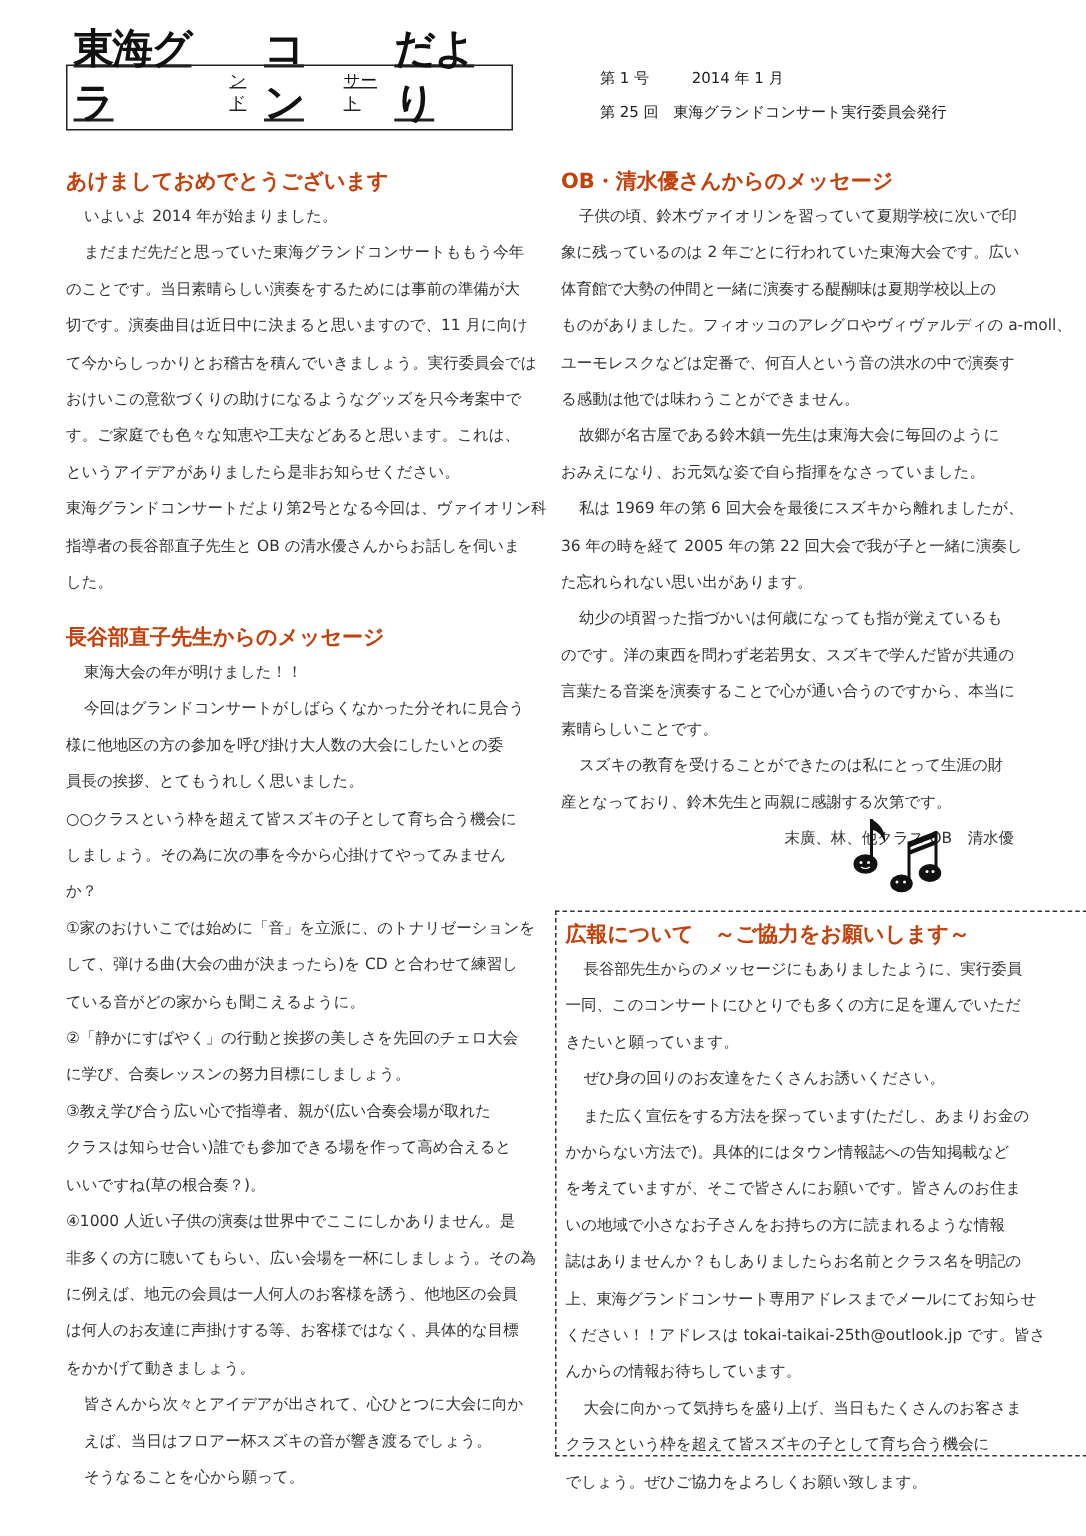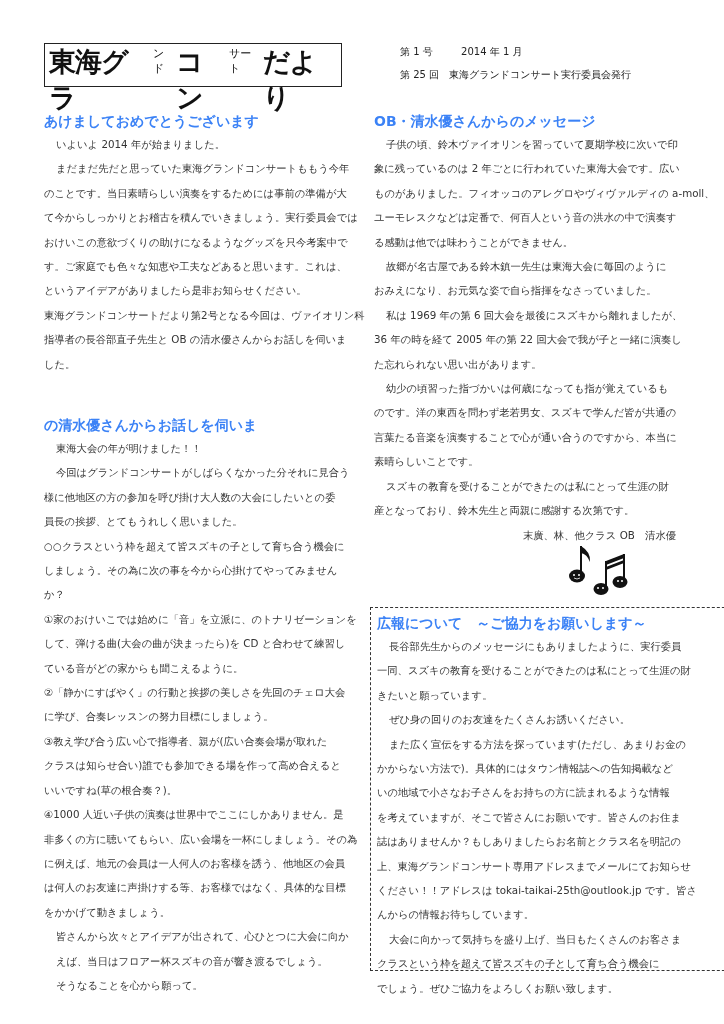--- a/index.html
+++ b/index.html
@@ -1,28 +1,28 @@
 <!DOCTYPE html>
 <html><head>
 <meta charset="utf-8">
 <style>
   html, body { margin:0; padding:0; background:#fff; }
   body { width:724px; height:1024px; position:relative; overflow:hidden;
          font-family:"DejaVu Sans", sans-serif; color:#222; }
   .title-box { position:absolute; left:44px; top:43px; width:298px; height:44px;
-               border:1.5px solid #222; box-sizing:border-box; display:flex; align-items:flex-start;
-               padding-left:4px; }
+               border:1.5px solid #222; box-sizing:border-box; display:flex; align-items:flex-end;
+               padding-left:4px;text-decoration:underline; }
   .title-box .big { font-size:27px; font-weight:bold; letter-spacing:-1px; color:#111; }
   .title-box .small { font-size:11px; color:#111; margin:0 1px; align-self:flex-end; margin-bottom:10px; }
   .meta { position:absolute; left:400px; font-size:10px; color:#222; }
   .meta1 { top:45px; } .meta2 { top:68px; }
   .col { position:absolute; font-size:10.3px; line-height:24.4px; color:#333; }
   .col p { margin:0; white-space:nowrap; }
   .ind { padding-left:12px; }
-  .heading { font-size:14px; font-weight:bold; color:#3b82f6; line-height:22px; margin:0; white-space:nowrap; }
+  .heading { font-size:14px; font-weight:bold; color:#c2410c; line-height:22px; margin:0; white-space:nowrap; }
   .sign { text-align:right; }
   .notes { position:absolute; left:565px; top:540px; width:70px; height:55px; }
   .pr-box { position:absolute; left:370px; top:607px; width:380px; height:364px;
             border:1.5px dashed #333; box-sizing:border-box; }
 </style>
 </head>
 <body>
 
 <div class="title-box">
   <span class="big">東海グラ</span>
@@ -38,32 +38,33 @@
   <span>2014 年 1 月</span>
 </div>
 <div class="meta meta2">第 25 回　東海グランドコンサート実行委員会発行</div>
 
 <div class="col" style="left:44px; top:110px; width:320px;">
   <p class="heading">あけましておめでとうございます</p>
   <div id="ny-lines">
       <p class="ind">いよいよ 2014 年が始まりました。</p>
       <p class="ind">まだまだ先だと思っていた東海グランドコンサートももう今年</p>
       <p>のことです。当日素晴らしい演奏をするためには事前の準備が大</p>
+      <p>切です。演奏曲目は近日中に決まると思いますので、11 月に向け</p>
       <p>て今からしっかりとお稽古を積んでいきましょう。実行委員会では</p>
       <p>おけいこの意欲づくりの助けになるようなグッズを只今考案中で</p>
       <p>す。ご家庭でも色々な知恵や工夫などあると思います。これは、</p>
       <p>というアイデアがありましたら是非お知らせください。</p>
       <p>東海グランドコンサートだより第2号となる今回は、ヴァイオリン科</p>
       <p>指導者の長谷部直子先生と OB の清水優さんからお話しを伺いま</p>
       <p>した。</p>
     </div>
 </div>
 
 <div class="col" style="left:44px; top:414px; width:320px;">
-  <p class="heading">の清水優さんからお話しを伺いま</p>
+  <p class="heading">長谷部直子先生からのメッセージ</p>
   <div id="hb-lines">
       <p class="ind">東海大会の年が明けました！！</p>
       <p class="ind">今回はグランドコンサートがしばらくなかった分それに見合う</p>
       <p>様に他地区の方の参加を呼び掛け大人数の大会にしたいとの委</p>
       <p>員長の挨拶、とてもうれしく思いました。</p>
       <p>○○クラスという枠を超えて皆スズキの子として育ち合う機会に</p>
       <p>しましょう。その為に次の事を今から心掛けてやってみません</p>
       <p>か？</p>
       <p>①家のおけいこでは始めに「音」を立派に、のトナリゼーションを</p>
       <p>して、弾ける曲(大会の曲が決まったら)を CD と合わせて練習し</p>
@@ -82,20 +83,21 @@
       <p class="ind">えば、当日はフロアー杯スズキの音が響き渡るでしょう。</p>
       <p class="ind">そうなることを心から願って。</p>
     </div>
 </div>
 
 <div class="col" style="left:374px; top:110px; width:330px;">
   <p class="heading">OB・清水優さんからのメッセージ</p>
   <div id="sm-lines">
       <p class="ind">子供の頃、鈴木ヴァイオリンを習っていて夏期学校に次いで印</p>
       <p>象に残っているのは 2 年ごとに行われていた東海大会です。広い</p>
+      <p>体育館で大勢の仲間と一緒に演奏する醍醐味は夏期学校以上の</p>
       <p>ものがありました。フィオッコのアレグロやヴィヴァルディの a-moll、</p>
       <p>ユーモレスクなどは定番で、何百人という音の洪水の中で演奏す</p>
       <p>る感動は他では味わうことができません。</p>
       <p class="ind">故郷が名古屋である鈴木鎮一先生は東海大会に毎回のように</p>
       <p>おみえになり、お元気な姿で自ら指揮をなさっていました。</p>
       <p class="ind">私は 1969 年の第 6 回大会を最後にスズキから離れましたが、</p>
       <p>36 年の時を経て 2005 年の第 22 回大会で我が子と一緒に演奏し</p>
       <p>た忘れられない思い出があります。</p>
       <p class="ind">幼少の頃習った指づかいは何歳になっても指が覚えているも</p>
       <p>のです。洋の東西を問わず老若男女、スズキで学んだ皆が共通の</p>
@@ -124,27 +126,27 @@
     <circle cx="38" cy="48" r="1" fill="#fff"></circle>
   <circle cx="53" cy="41" r="1" fill="#fff"></circle>
     <circle cx="57" cy="41" r="1" fill="#fff"></circle>
 </svg>
 
 <div class="pr-box">
   <div class="col" style="left:6px; top:4px; width:330px;">
     <p class="heading">広報について　～ご協力をお願いします～</p>
     <div id="pr-lines">
         <p class="ind">長谷部先生からのメッセージにもありましたように、実行委員</p>
-        <p>一同、スズキの教育を受けることができたのは私にとって生涯の財</p>
+        <p>一同、このコンサートにひとりでも多くの方に足を運んでいただ</p>
         <p>きたいと願っています。</p>
         <p class="ind">ぜひ身の回りのお友達をたくさんお誘いください。</p>
         <p class="ind">また広く宣伝をする方法を探っています(ただし、あまりお金の</p>
         <p>かからない方法で)。具体的にはタウン情報誌への告知掲載など</p>
+        <p>を考えていますが、そこで皆さんにお願いです。皆さんのお住ま</p>
         <p>いの地域で小さなお子さんをお持ちの方に読まれるような情報</p>
-        <p>を考えていますが、そこで皆さんにお願いです。皆さんのお住ま</p>
         <p>誌はありませんか？もしありましたらお名前とクラス名を明記の</p>
         <p>上、東海グランドコンサート専用アドレスまでメールにてお知らせ</p>
         <p>ください！！アドレスは tokai-taikai-25th@outlook.jp です。皆さ</p>
         <p>んからの情報お待ちしています。</p>
         <p class="ind">大会に向かって気持ちを盛り上げ、当日もたくさんのお客さま</p>
         <p>クラスという枠を超えて皆スズキの子として育ち合う機会に</p>
         <p>でしょう。ぜひご協力をよろしくお願い致します。</p>
       </div>
   </div>
 </div>

